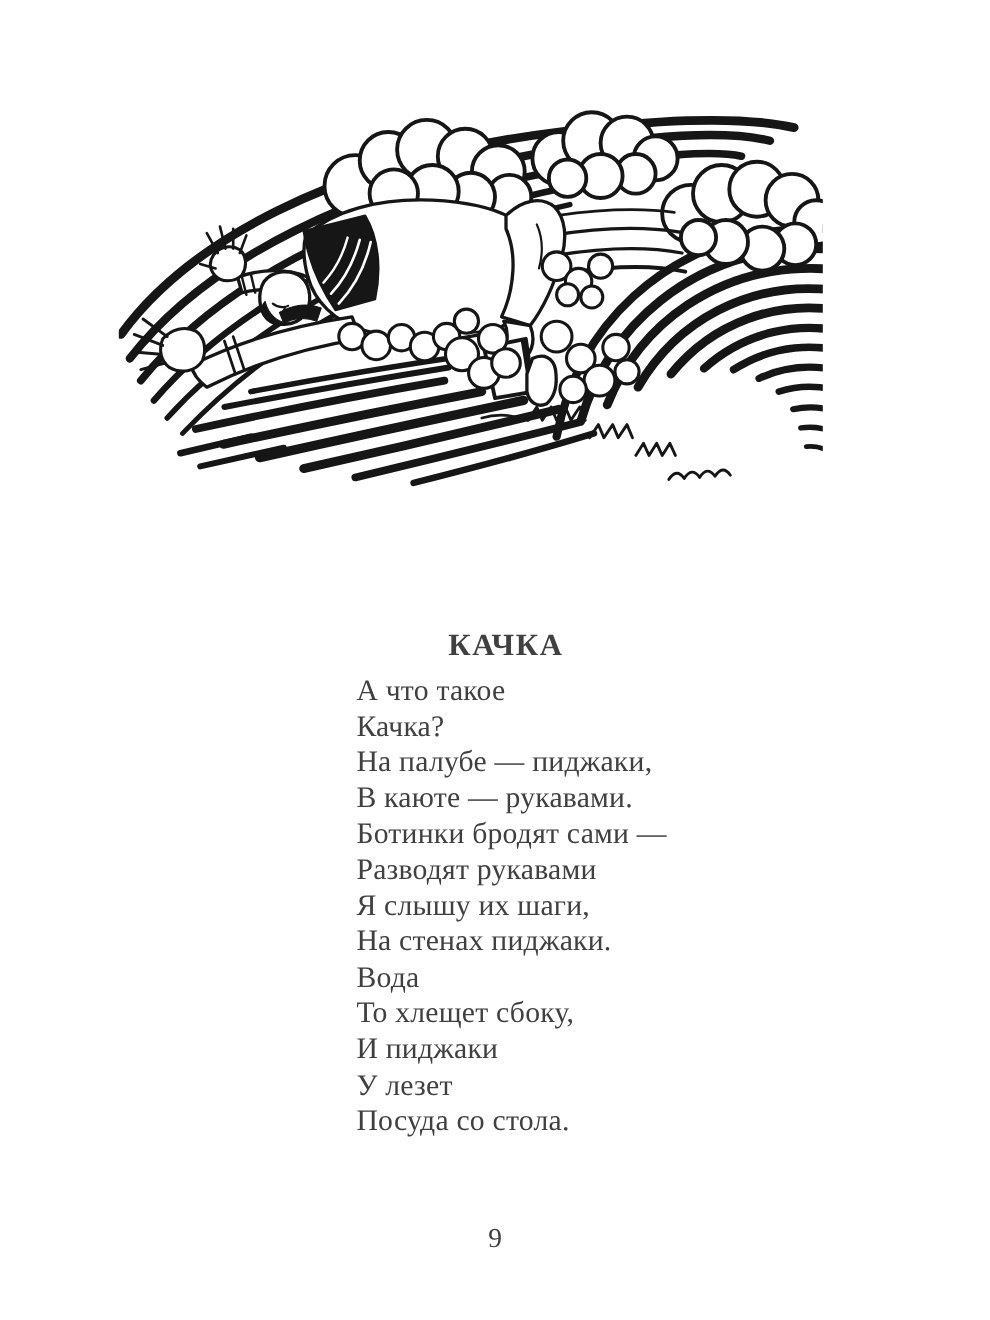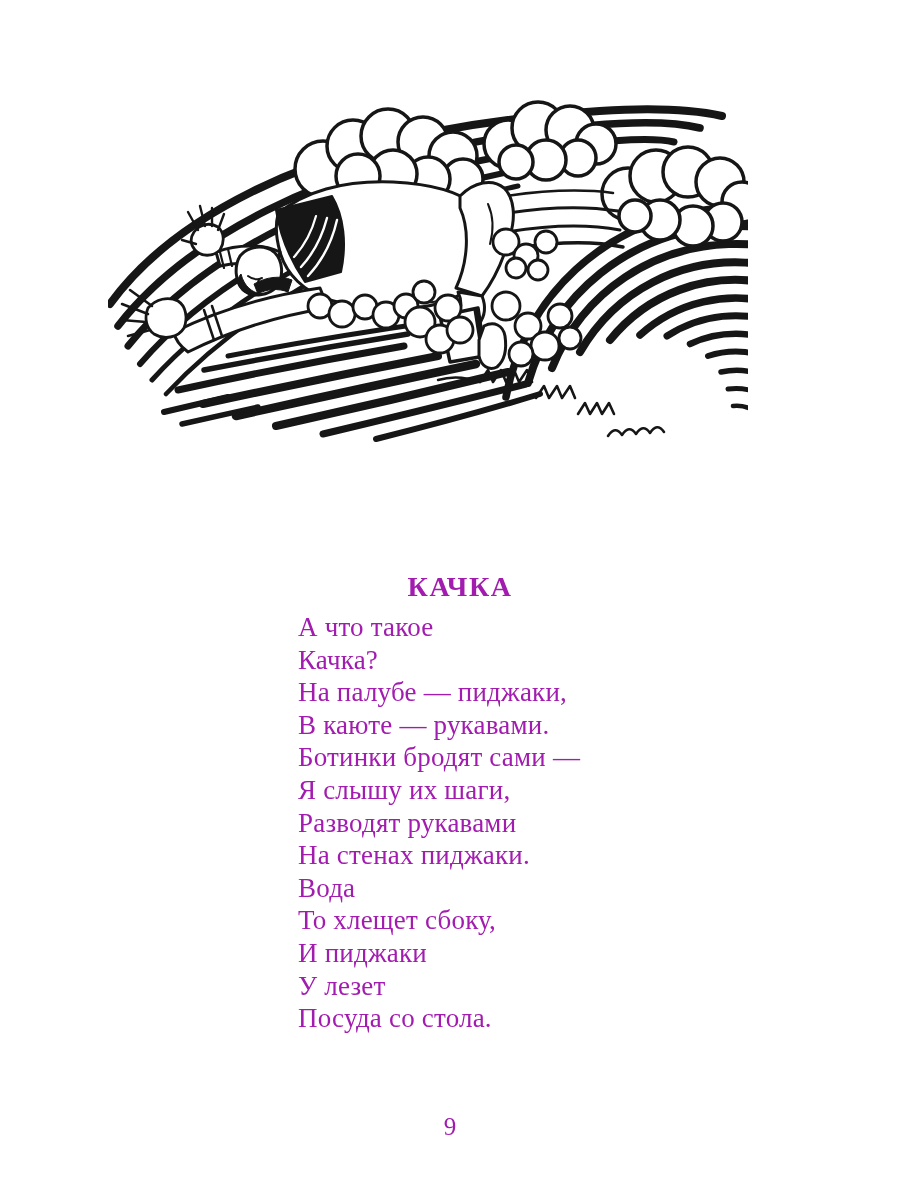--- a/index.html
+++ b/index.html
@@ -2,37 +2,37 @@
 <html><head>
 <meta charset="utf-8">
 <style>
   html,body{margin:0;padding:0;background:#ffffff;}
   .page{
     position:relative;
     width:748px;height:1200px;
     background:#ffffff;
     overflow:hidden;
     font-family:"Liberation Serif","DejaVu Serif",serif;
-    color:#a21caf;
+    color:#404040;
   }
   .illustration{
     position:absolute;left:108px;top:94px;width:684px;height:352px;
   }
   .illustration svg{display:block;width:100%;height:100%;}
   .ink{stroke:#161616;fill:none;stroke-linecap:round;stroke-linejoin:round;}
   .wfill{fill:#ffffff;stroke:#161616;stroke-linejoin:round;stroke-linecap:round;}
   .bfill{fill:#161616;stroke:#161616;stroke-linejoin:round;}
   .wstripe{stroke:#ffffff;fill:none;stroke-linecap:round;}
   .title{
     position:absolute;top:552px;left:10px;width:900px;
     text-align:center;
     font-size:28px;font-weight:bold;letter-spacing:1.5px;
   }
   .poem{
-    position:absolute;top:611px;left:298px;width:420px;
+    position:absolute;top:611px;left:324px;width:420px;
     font-size:27px;line-height:32.6px;letter-spacing:0.2px;
     white-space:nowrap;
   }
   .page-number{
     position:absolute;top:1113px;left:0;width:900px;
     text-align:center;font-size:25px;
   }
 </style>
 </head>
 <body>
@@ -197,22 +197,22 @@
   </div>
 
   <h1 class="title">КАЧКА</h1>
 
   <div class="poem">
       <div class="poem-line">А что такое</div>
       <div class="poem-line">Качка?</div>
       <div class="poem-line">На палубе — пиджаки,</div>
       <div class="poem-line">В каюте — рукавами.</div>
       <div class="poem-line">Ботинки бродят сами —</div>
+      <div class="poem-line">Разводят рукавами</div>
       <div class="poem-line">Я слышу их шаги,</div>
-      <div class="poem-line">Разводят рукавами</div>
       <div class="poem-line">На стенах пиджаки.</div>
       <div class="poem-line">Вода</div>
       <div class="poem-line">То хлещет сбоку,</div>
       <div class="poem-line">И пиджаки</div>
       <div class="poem-line">У лезет</div>
       <div class="poem-line">Посуда со стола.</div>
     </div>
 
   <div class="page-number">9</div>
 

